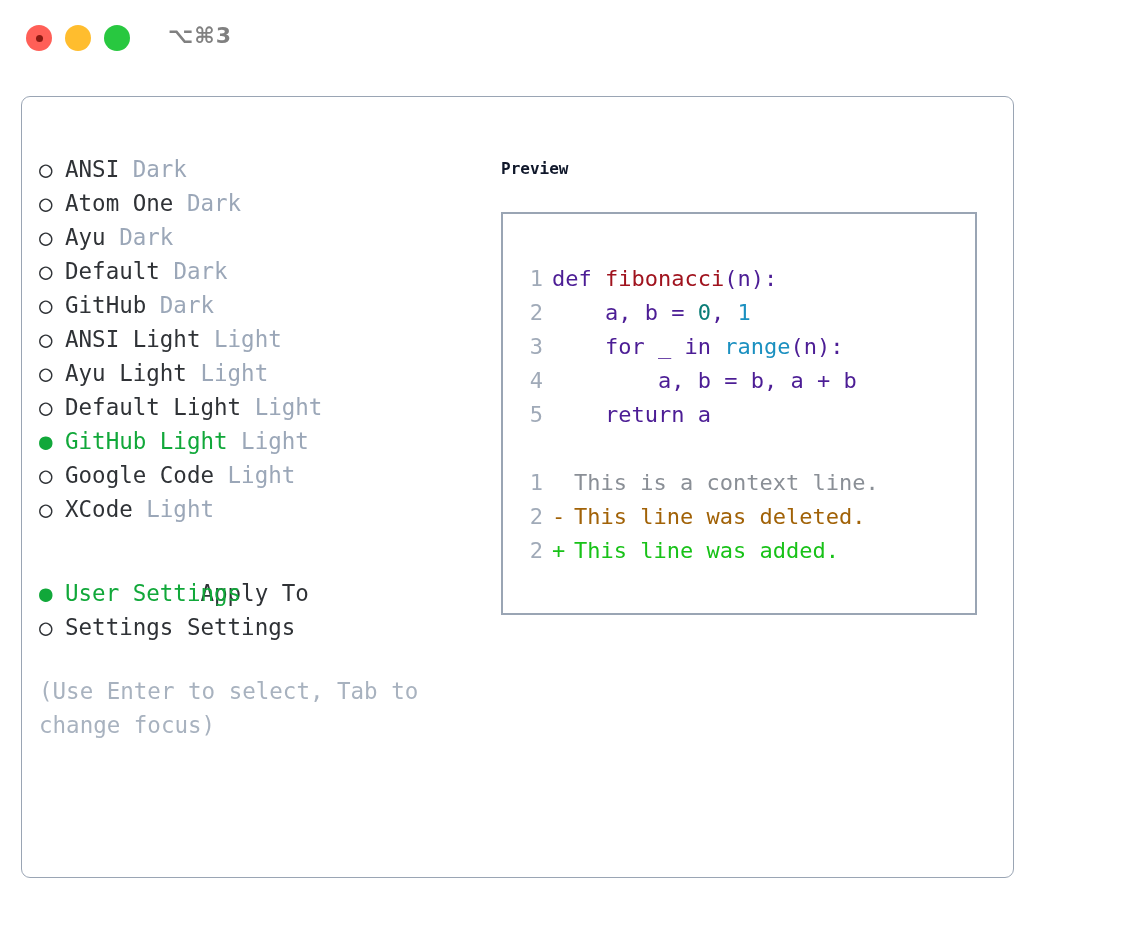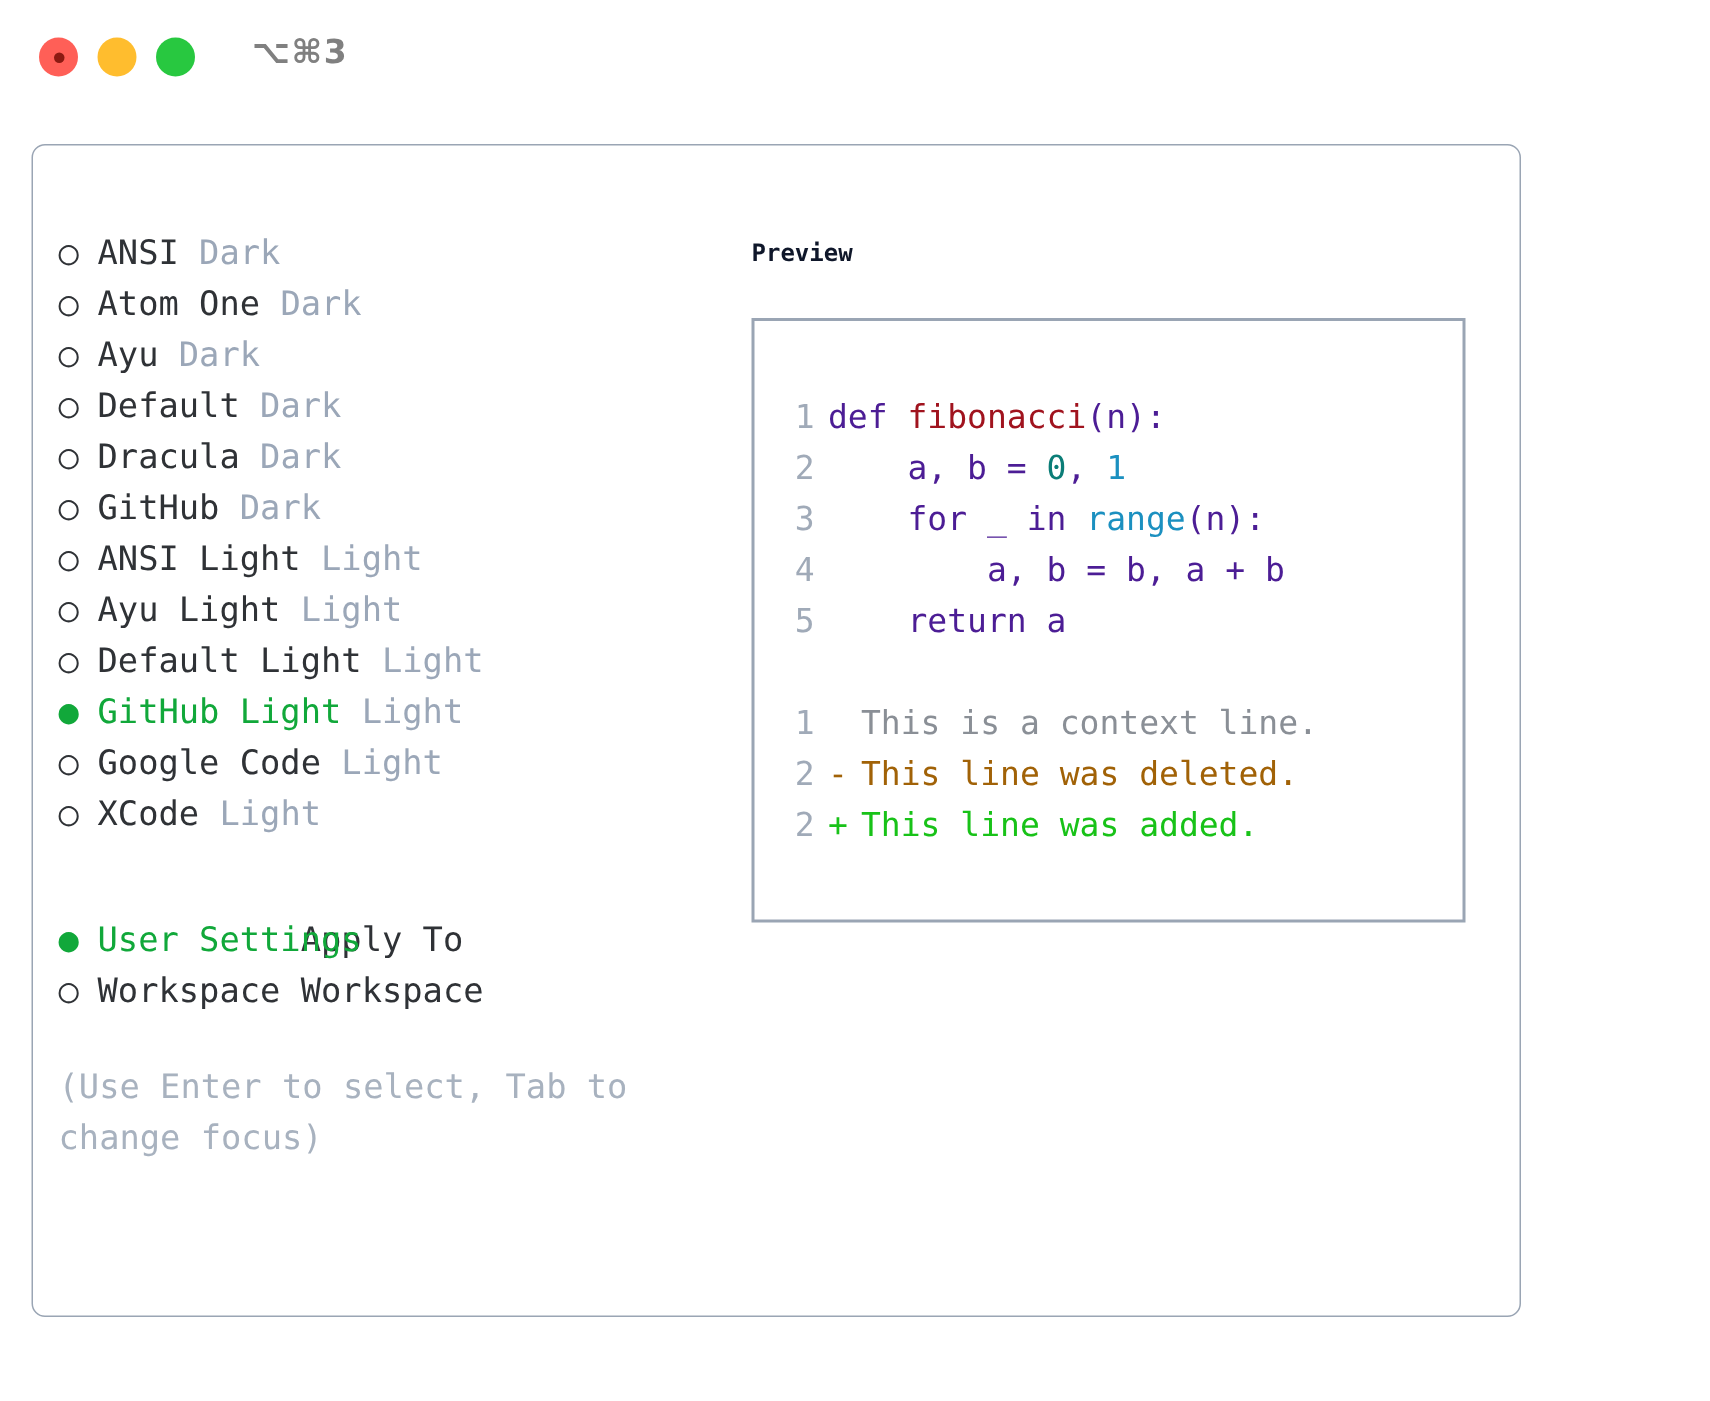--- a/index.html
+++ b/index.html
@@ -217,37 +217,36 @@
   <div id="main-panel">
 
     <div id="theme-column">
 
 
       <div id="theme-list">
           <div class="row theme-row"><span class="bullet">○</span><span class="theme-name">ANSI</span> <span class="theme-kind">Dark</span></div>
           <div class="row theme-row"><span class="bullet">○</span><span class="theme-name">Atom One</span> <span class="theme-kind">Dark</span></div>
           <div class="row theme-row"><span class="bullet">○</span><span class="theme-name">Ayu</span> <span class="theme-kind">Dark</span></div>
           <div class="row theme-row"><span class="bullet">○</span><span class="theme-name">Default</span> <span class="theme-kind">Dark</span></div>
-          <div class="row theme-row"><span class="bullet">○</span><span class="theme-name">Dracula</span> <span class="theme-kind">Dark</span></div>
           <div class="row theme-row"><span class="bullet">○</span><span class="theme-name">GitHub</span> <span class="theme-kind">Dark</span></div>
           <div class="row theme-row"><span class="bullet">○</span><span class="theme-name">ANSI Light</span> <span class="theme-kind">Light</span></div>
           <div class="row theme-row"><span class="bullet">○</span><span class="theme-name">Ayu Light</span> <span class="theme-kind">Light</span></div>
           <div class="row theme-row"><span class="bullet">○</span><span class="theme-name">Default Light</span> <span class="theme-kind">Light</span></div>
           <div class="row theme-row selected"><span class="bullet">●</span><span class="theme-name">GitHub Light</span> <span class="theme-kind">Light</span></div>
           <div class="row theme-row"><span class="bullet">○</span><span class="theme-name">Google Code</span> <span class="theme-kind">Light</span></div>
           <div class="row theme-row"><span class="bullet">○</span><span class="theme-name">XCode</span> <span class="theme-kind">Light</span></div>
         </div>
 
       <div id="apply-to-block">
         <div class="row" id="apply-to-header">
           <span class="spacer"></span><span>Apply To</span>
         </div>
         <div id="apply-list">
             <div class="row apply-row selected"><span class="bullet">●</span><span class="apply-label">User Settings</span></div>
-            <div class="row apply-row"><span class="bullet">○</span><span class="apply-label">Workspace Workspace</span></div>
+            <div class="row apply-row"><span class="bullet">○</span><span class="apply-label">Settings Settings</span></div>
           </div>
       </div>
 
       <div id="hint-text">(Use Enter to select, Tab to change focus)</div>
     </div>
 
     <div id="preview-column">
       <div id="preview-title">Preview</div>
       <div id="preview-box">
         <div id="code-area"><div class="code-line"><span class="lineno">1</span><span class="code-text">def </span><span class="tok-func">fibonacci</span><span class="code-text">(n):</span></div><div class="code-line"><span class="lineno">2</span><span class="code-text">    a, b = </span><span class="tok-num0">0</span><span class="code-text">, </span><span class="tok-num1">1</span></div><div class="code-line"><span class="lineno">3</span><span class="code-text">    for _ in </span><span class="tok-builtin">range</span><span class="code-text">(n):</span></div><div class="code-line"><span class="lineno">4</span><span class="code-text">        a, b = b, a + b</span></div><div class="code-line"><span class="lineno">5</span><span class="code-text">    return a</span></div><div class="diff-gap"></div><div class="diff-line diff-context"><span class="lineno">1</span><span class="diff-body"><span class="diff-marker"> </span><span>This is a context line.</span></span></div><div class="diff-line diff-del"><span class="lineno">2</span><span class="diff-body"><span class="diff-marker">-</span><span>This line was deleted.</span></span></div><div class="diff-line diff-add"><span class="lineno">2</span><span class="diff-body"><span class="diff-marker">+</span><span>This line was added.</span></span></div></div>

